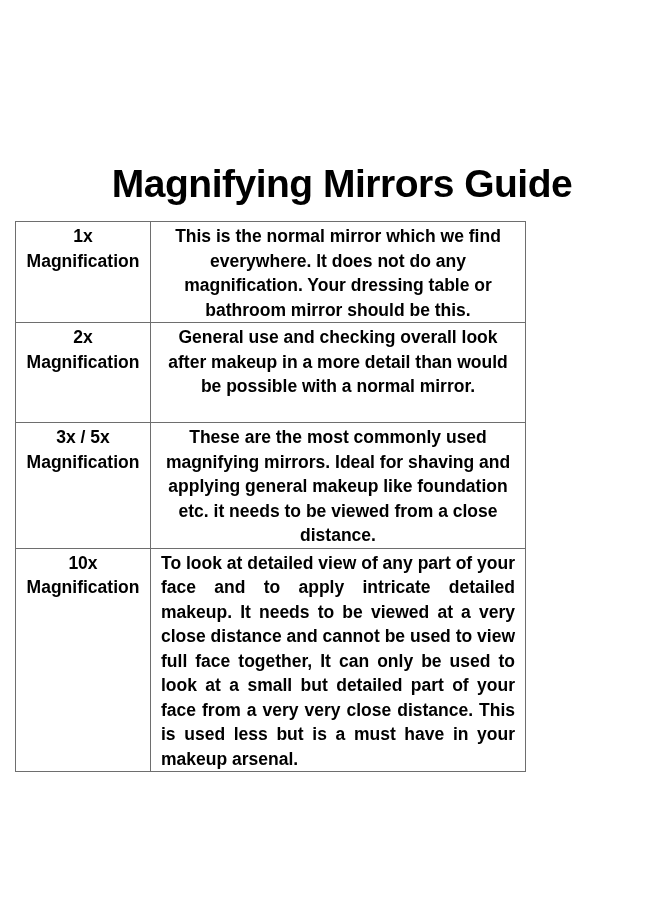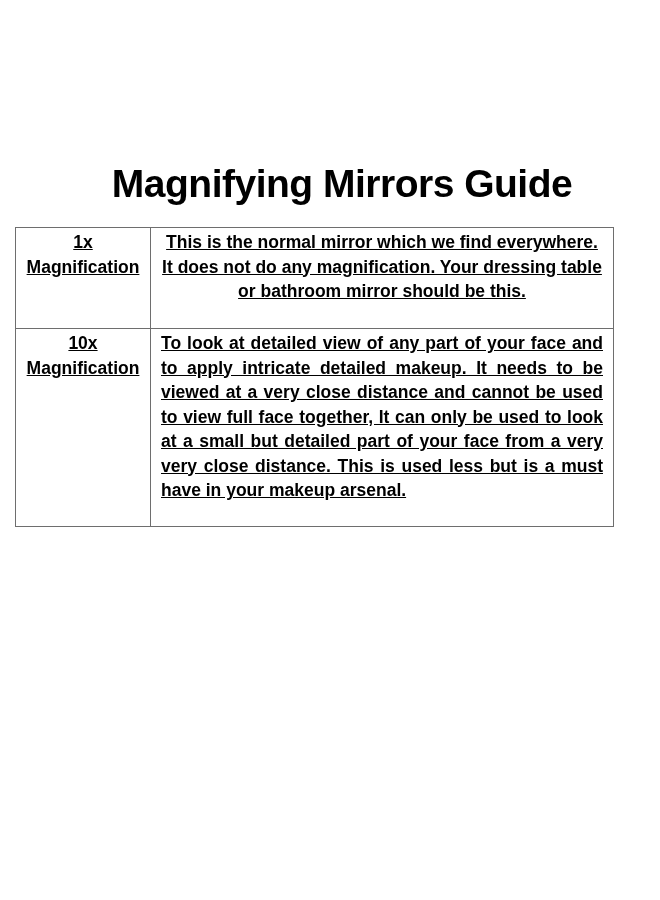--- a/index.html
+++ b/index.html
@@ -1,21 +1,21 @@
 <!DOCTYPE html>
 <html><head>
 <meta charset="utf-8">
 <style>
   html, body { margin: 0; padding: 0; background: #ffffff; }
   body { width: 660px; height: 900px; position: relative; overflow: hidden;
          font-family: "Liberation Sans", "DejaVu Sans", sans-serif; color: #000; }
   .title { position: absolute; top: 150px; left: 0; width: 660px; text-align: center;
            font-size: 39px; font-weight: bold; letter-spacing: -0.5px; margin: 12px; }
-  table.guide { position: absolute; top: 227px; left: 15px; width: 599px;
-                border-collapse: collapse; table-layout: fixed; text-decoration: underline; }
+  table.guide { position: absolute; top: 221px; left: 15px; width: 511px;
+                border-collapse: collapse; table-layout: fixed; }
   table.guide td { border: 1.5px solid #6e6e6e; vertical-align: top;
                    font-size: 17.5px; font-weight: bold; line-height: 24.5px; }
   td.level { width: 134px; text-align: center; padding: 2px 0 0 0; }
   td.desc { padding: 2px 10px 0 10px; text-align: center; }
   td.desc.justify { text-align: justify; }
   tr.r1 td { height: 98px; }
   tr.r2 td { height: 97px; }
   tr.r3 td { height: 121px; }
   tr.r4 td { height: 195px; }
   .lvl-line { display: block; }
@@ -27,20 +27,34 @@
 
 <table class="guide">
   <tbody>
     <tr class="r1">
       <td class="level">
         <span class="lvl-line">1x</span>
         <span class="lvl-line">Magnification</span>
       </td>
       <td class="desc">This is the normal mirror which we find everywhere. It does not do any magnification. Your dressing table or bathroom mirror should be this.</td>
     </tr>
+    <tr class="r2">
+      <td class="level">
+        <span class="lvl-line">2x</span>
+        <span class="lvl-line">Magnification</span>
+      </td>
+      <td class="desc">General use and checking overall look after makeup in a more detail than would be possible with a normal mirror.</td>
+    </tr>
+    <tr class="r3">
+      <td class="level">
+        <span class="lvl-line">3x / 5x</span>
+        <span class="lvl-line">Magnification</span>
+      </td>
+      <td class="desc">These are the most commonly used magnifying mirrors. Ideal for shaving and applying general makeup like foundation etc. it needs to be viewed from a close distance.</td>
+    </tr>
     <tr class="r4">
       <td class="level">
         <span class="lvl-line">10x</span>
         <span class="lvl-line">Magnification</span>
       </td>
       <td class="desc justify">To look at detailed view of any part of your face and to apply intricate detailed makeup. It needs to be viewed at a very close distance and cannot be used to view full face together, It can only be used to look at a small but detailed part of your face from a very very close distance. This is used less but is a must have in your makeup arsenal.</td>
     </tr>
   </tbody>
 </table>
 

